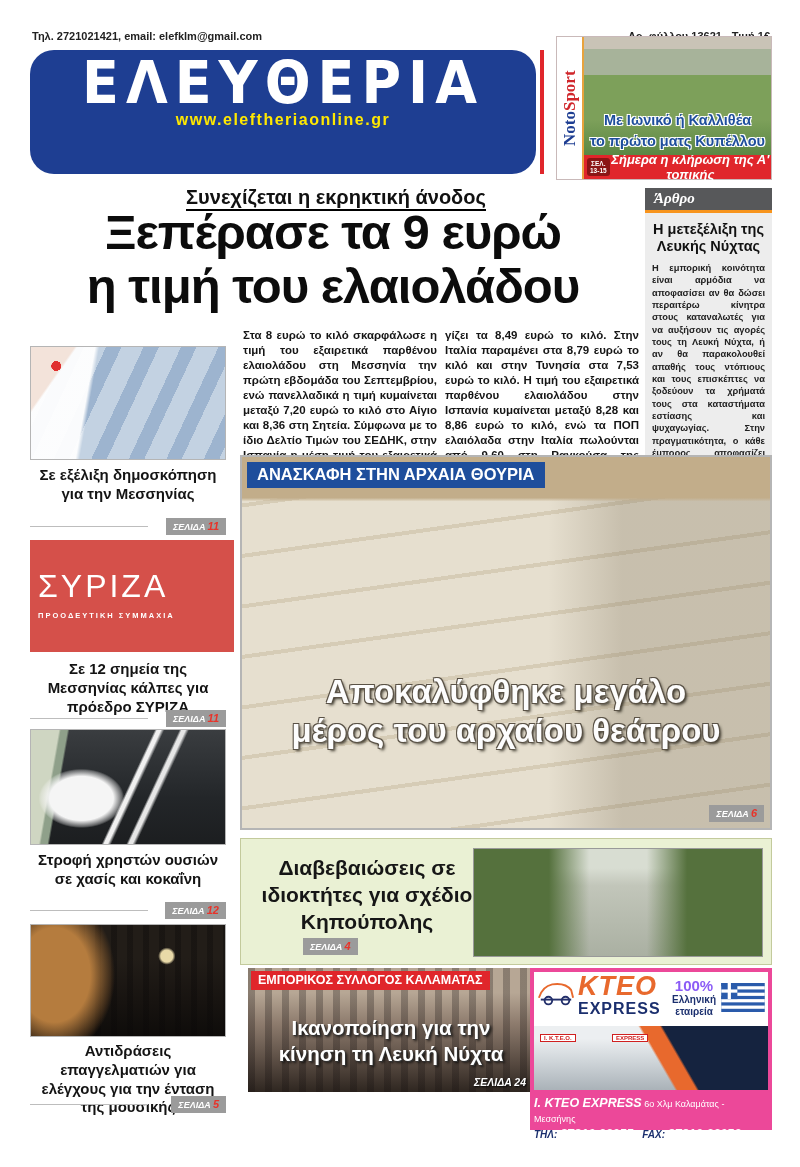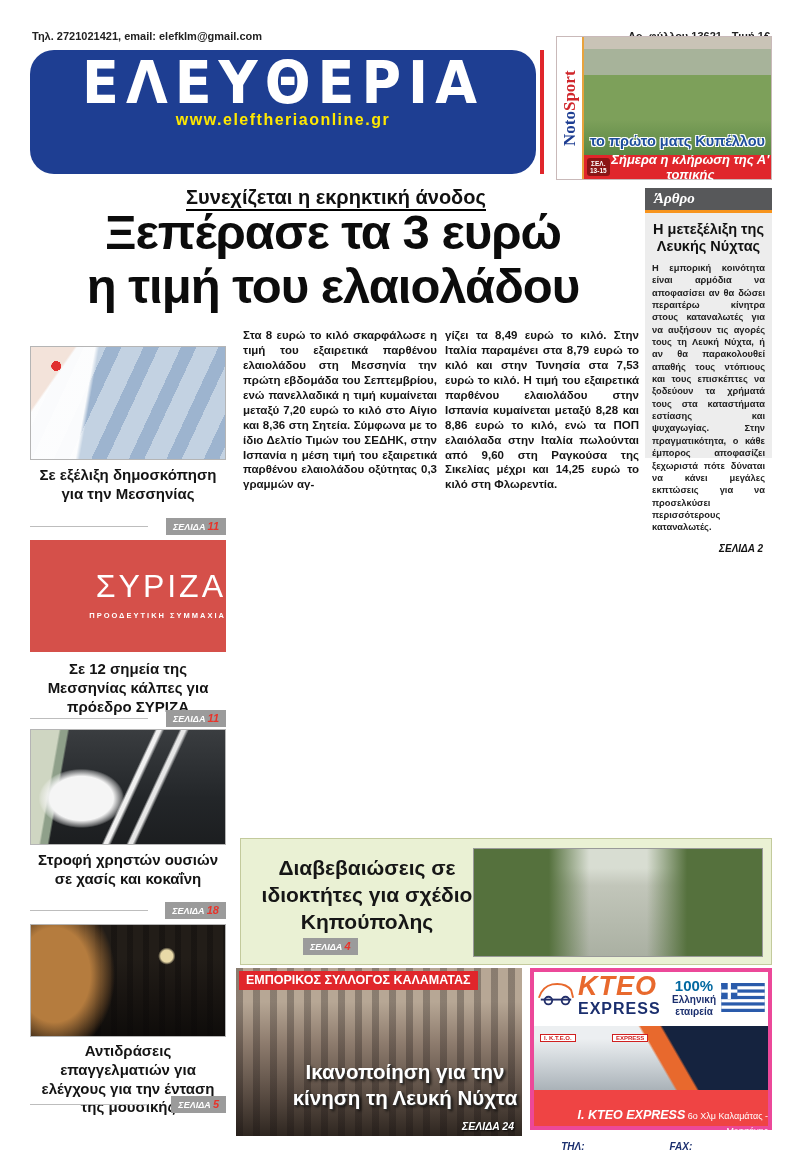--- a/index.html
+++ b/index.html
@@ -57,21 +57,21 @@
   .divider{height:16px;}
   .divider .line{position:absolute;left:0;right:78px;top:8px;border-top:1px solid #bdbdbd;}
   .pagebadge{position:absolute;right:0;top:0;background:#9b9b9b;color:#fff;font-style:italic;
     font-weight:bold;font-size:9px;padding:2px 7px 3px;white-space:nowrap;}
   .pagebadge .num{color:#e8332a;font-size:11px;}
   .ballot{background:
       radial-gradient(circle 5px at 13% 17%,#e03030 98%,transparent),
       linear-gradient(125deg,#f3e3da 0 16%,rgba(243,227,218,0) 17%),
       linear-gradient(100deg,rgba(255,255,255,.95) 14% 30%,rgba(255,255,255,0) 32%),
       repeating-linear-gradient(115deg,#9db4cf 0 14px,#c3d2e2 14px 34px);}
-  .syriza{background:#d5504a;text-align:right;color:#fff;}
+  .syriza{background:#d5504a;text-align:left;color:#fff;padding-left:8px;}
   .syriza-logo{padding-top:28px;font-size:32px;letter-spacing:3px;font-weight:normal;}
   .syriza-sub{font-size:7.5px;letter-spacing:2px;margin-top:6px;font-weight:bold;}
   .drugs{background:
       linear-gradient(115deg,transparent 50%,#f0f0f0 51% 52.5%,transparent 54%),
       linear-gradient(115deg,transparent 60%,#e6e6e6 61% 62.5%,transparent 64%),
       radial-gradient(ellipse 55px 38px at 26% 60%,#f5f5f5 58%,rgba(245,245,245,.3) 74%,transparent 78%),
       linear-gradient(100deg,#cfd6c2 4% 13%,#8fa08a 14% 17%,transparent 18%),
       linear-gradient(180deg,#3a3d40,#232629 60%,#1c1e20);}
   .night{background:
       radial-gradient(ellipse 80px 105px at 12% 45%,#b57c3e 45%,rgba(120,80,40,.35) 70%,transparent 76%),
@@ -98,50 +98,50 @@
   .garden-title{position:absolute;left:10px;top:16px;width:232px;text-align:center;font-size:21px;
     font-weight:bold;line-height:1.28;color:#161616;}
   .garden .pagebadge{left:62px;right:auto;top:auto;bottom:9px;}
   .garden-photo{position:absolute;right:8px;top:9px;width:288px;height:107px;border:1px solid #999;
     background:
       linear-gradient(90deg,#55713d 0 26%,rgba(85,113,61,0) 40%),
       linear-gradient(270deg,#55713d 0 26%,rgba(85,113,61,0) 40%),
       linear-gradient(180deg,#d8ddd2 0 18%,#c2c6ba 34%,#aab0a2 100%);}
 
   
-  .com{left:236px;top:968px;width:286px;height:168px;
+  .com{left:248px;top:968px;width:286px;height:124px;
     background:
       repeating-linear-gradient(90deg,rgba(20,15,15,.28) 0 7px,transparent 7px 17px),
       linear-gradient(180deg,#b7a795 0 20%,#8d7b6d 45%,#55483f 78%,#2e2620);}
   .com-label{position:absolute;top:3px;left:3px;background:#e0262b;color:#fff;font-weight:bold;
     font-size:12.5px;padding:2px 7px 3px;}
   .com-overlay{position:absolute;bottom:25px;width:100%;text-align:center;color:#fff;font-weight:bold;
-    font-size:20.5px;line-height:1.28;text-shadow:1px 1px 0 #333,2px 2px 3px rgba(0,0,0,.85);padding-left:26px;}
+    font-size:20.5px;line-height:1.28;text-shadow:1px 1px 0 #333,2px 2px 3px rgba(0,0,0,.85);}
   .com-page{position:absolute;right:8px;bottom:4px;color:#fff;font-style:italic;font-weight:bold;
     font-size:10.5px;text-shadow:1px 1px 2px #000;}
 
   
   .kteo{left:530px;top:968px;width:242px;height:162px;border:4px solid #ec4899;background:#fff;box-sizing:border-box;}
   .kteo-top{height:54px;position:relative;}
   .kteo-car{position:absolute;left:3px;top:4px;width:38px;height:32px;}
   .kteo-brand{position:absolute;left:44px;top:1px;line-height:1;}
   .kteo-kteo{color:#e8692d;font-size:27px;font-weight:900;font-style:italic;letter-spacing:1px;}
   .kteo-express{color:#1b2f6e;font-size:16px;font-weight:800;letter-spacing:1px;margin-top:1px;}
   .kteo-right{position:absolute;right:3px;top:5px;display:flex;align-items:center;gap:5px;}
-  .kteo-pct{color:#0369a1;font-size:15px;font-weight:900;text-align:center;}
+  .kteo-pct{color:#8b5cf6;font-size:15px;font-weight:900;text-align:center;}
   .kteo-nat{color:#1b2f6e;font-size:10px;font-weight:bold;text-align:center;line-height:1.15;}
   .kteo-flag{width:44px;height:29px;}
   .kteo-photo{height:64px;position:relative;
     background:
       linear-gradient(60deg,transparent 52%,#e8692d 53% 60%,#15233f 61%),
       linear-gradient(180deg,#eceff1 0 20%,#cfd5d9 55%,#aab2b8 100%);}
   .kteo-sign{position:absolute;top:8px;background:#fff;color:#d02020;font-size:6px;font-weight:bold;
     padding:0 3px;border:1px solid #d02020;}
   .sign1{left:6px;} .sign2{left:78px;}
-  .kteo-strip{height:36px;background:#ef4444;text-align:right;color:#fff;padding-top:16px;box-sizing:border-box;}
+  .kteo-strip{height:36px;background:#ec4899;text-align:left;color:#fff;padding-top:4px;box-sizing:border-box;}
   .kteo-line1{font-size:9px;line-height:1.5;}
   .kteo-line1 .nm{font-size:12.5px;font-weight:900;font-style:italic;}
   .kteo-line2{font-size:10px;line-height:1.3;}
   .kteo-line2 .lbl{color:#1b2f6e;font-weight:900;font-style:italic;}
   .kteo-line2 .no{font-size:12.5px;font-weight:900;font-style:italic;}
 </style>
 </head>
 <body>
 
 <div class="page">
@@ -155,36 +155,37 @@
   </div>
   <div class="abs red-stripe"></div>
 
   <div class="abs notosport">
     <div class="ns-rail">
       <div class="ns-vert"><span class="ns-noto">Noto</span><span class="ns-sport">Sport</span></div>
     </div>
     <div class="ns-main">
       <div class="ns-photo">
         <div class="ns-head">
+          <div>Με Ιωνικό ή Καλλιθέα</div>
           <div>το πρώτο ματς Κυπέλλου</div>
         </div>
       </div>
       <div class="ns-strip">
         <span class="ns-badge">
           <div>ΣΕΛ.</div>
           <div>13-15</div>
         </span>
         <span class="ns-strip-text">Σήμερα η κλήρωση της Α' τοπικής</span>
       </div>
     </div>
   </div>
 
   <div class="abs kicker"><span>Συνεχίζεται η εκρηκτική άνοδος</span></div>
   <div class="abs headline">
-    <div>Ξεπέρασε τα 3 ευρώ</div>
+    <div>Ξεπέρασε τα 9 ευρώ</div>
     <div>η τιμή του ελαιολάδου</div>
   </div>
   <div class="abs lead-col col1">Στα 8 ευρώ το κιλό σκαρφάλωσε η τιμή του εξαιρετικά παρθένου ελαιολάδου στη Μεσσηνία την πρώτη εβδομάδα του Σεπτεμβρίου, ενώ πανελλαδικά η τιμή κυμαίνεται μεταξύ 7,20 ευρώ το κιλό στο Αίγιο και 8,36 στη Σητεία. Σύμφωνα με το ίδιο Δελτίο Τιμών του ΣΕΔΗΚ, στην Ισπανία η μέση τιμή του εξαιρετικά παρθένου ελαιολάδου οξύτητας 0,3 γραμμών αγ-</div>
   <div class="abs lead-col col2">γίζει τα 8,49 ευρώ το κιλό. Στην Ιταλία παραμένει στα 8,79 ευρώ το κιλό και στην Τυνησία στα 7,53 ευρώ το κιλό. Η τιμή του εξαιρετικά παρθένου ελαιολάδου στην Ισπανία κυμαίνεται μεταξύ 8,28 και 8,86 ευρώ το κιλό, ενώ τα ΠΟΠ ελαιόλαδα στην Ιταλία πωλούνται από 9,60 στη Ραγκούσα της Σικελίας μέχρι και 14,25 ευρώ το κιλό στη Φλωρεντία.</div>
 
   <div class="abs arthro">
     <div class="arthro-bar">Άρθρο</div>
     <div class="arthro-title">Η μετεξέλιξη της Λευκής Νύχτας</div>
     <div class="arthro-body">Η εμπορική κοινότητα είναι αρμόδια να αποφασίσει αν θα δώσει περαιτέρω κίνητρα στους καταναλωτές για να αυξήσουν τις αγορές τους τη Λευκή Νύχτα, ή αν θα παρακολουθεί απαθής τους ντόπιους και τους επισκέπτες να ξοδεύουν τα χρήματά τους στα καταστήματα εστίασης και ψυχαγωγίας. Στην πραγματικότητα, ο κάθε έμπορος αποφασίζει ξεχωριστά πότε δύναται να κάνει μεγάλες εκπτώσεις για να προσελκύσει περισσότερους καταναλωτές.</div>
     <div class="arthro-page">ΣΕΛΙΔΑ 2</div>
@@ -204,30 +205,38 @@
   <div class="abs sb sb-cap" style="top:660px;">Σε 12 σημεία της Μεσσηνίας κάλπες για πρόεδρο ΣΥΡΙΖΑ</div>
   <div class="abs sb divider" style="top:710px;">
     <span class="line"></span>
     <span class="pagebadge"><span>ΣΕΛΙΔΑ</span> <span class="num">11</span></span>
   </div>
 
   <div class="abs sb sb-photo drugs" style="top:729px;height:116px;"></div>
   <div class="abs sb sb-cap" style="top:851px;">Στροφή χρηστών ουσιών σε χασίς και κοκαΐνη</div>
   <div class="abs sb divider" style="top:902px;">
     <span class="line"></span>
-    <span class="pagebadge"><span>ΣΕΛΙΔΑ</span> <span class="num">18</span></span>
+    <span class="pagebadge"><span>ΣΕΛΙΔΑ</span> <span class="num">12</span></span>
   </div>
 
   <div class="abs sb sb-photo night" style="top:924px;height:113px;"></div>
   <div class="abs sb sb-cap" style="top:1042px;">Αντιδράσεις επαγγελματιών για ελέγχους για την ένταση της μουσικής</div>
   <div class="abs sb divider" style="top:1096px;">
     <span class="line"></span>
     <span class="pagebadge"><span>ΣΕΛΙΔΑ</span> <span class="num">5</span></span>
   </div>
 
+  <div class="abs exc">
+    <div class="exc-label">ΑΝΑΣΚΑΦΗ ΣΤΗΝ ΑΡΧΑΙΑ ΘΟΥΡΙΑ</div>
+    <div class="exc-overlay">
+      <div>Αποκαλύφθηκε μεγάλο</div>
+      <div>μέρος του αρχαίου θεάτρου</div>
+    </div>
+    <span class="pagebadge"><span>ΣΕΛΙΔΑ</span> <span class="num">6</span></span>
+  </div>
 
   <div class="abs garden">
     <div class="garden-title">Διαβεβαιώσεις σε ιδιοκτήτες για σχέδιο Κηπούπολης</div>
     <span class="pagebadge"><span>ΣΕΛΙΔΑ</span> <span class="num">4</span></span>
     <div class="garden-photo"></div>
   </div>
 
   <div class="abs com">
     <div class="com-label">ΕΜΠΟΡΙΚΟΣ ΣΥΛΛΟΓΟΣ ΚΑΛΑΜΑΤΑΣ</div>
     <div class="com-overlay">

